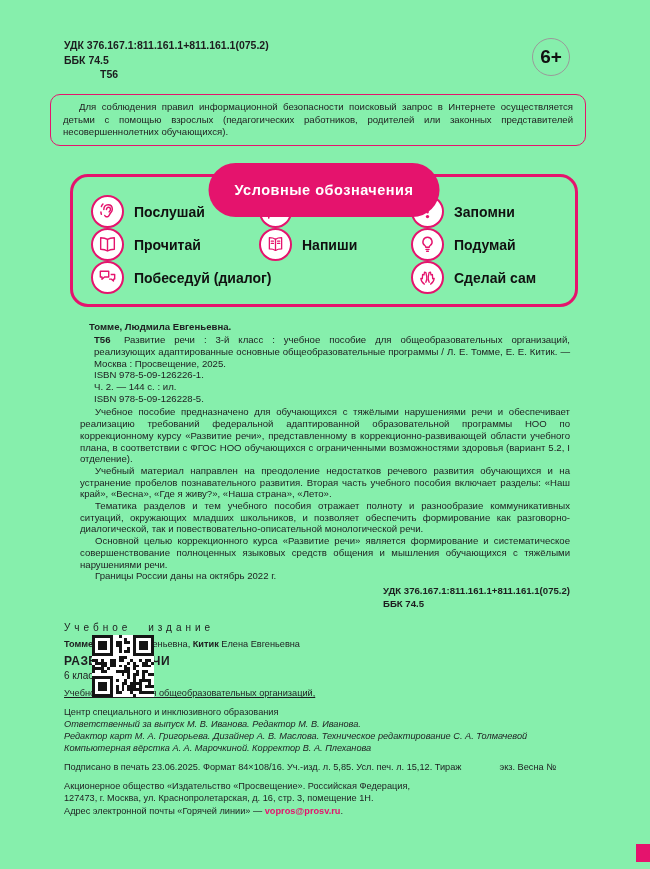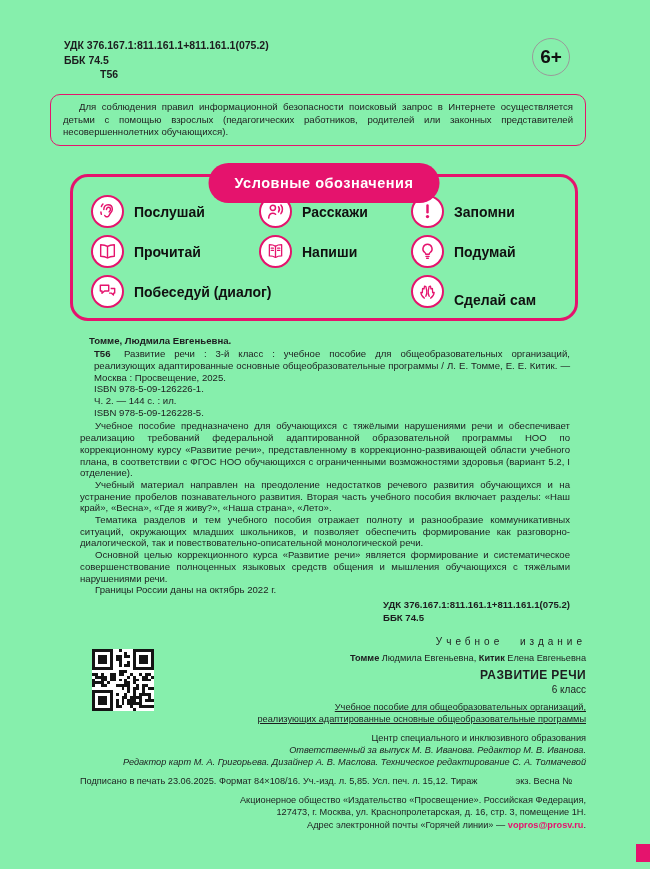--- a/index.html
+++ b/index.html
@@ -29,26 +29,26 @@
 
   
   .legend{
     position:relative;margin:28px 0 0 70px;width:508px;box-sizing:border-box;
     border:3px solid var(--accent);border-radius:18px;
     padding:18px 14px 10px 18px;
   }
   .legend-title{
     position:absolute;top:-14px;left:50%;transform:translateX(-50%);
     background:var(--accent);color:#fff;font-weight:bold;font-size:14.5px;
-    padding:12px 26px;border-radius:999px;white-space:nowrap;letter-spacing:.5px;
-  }
-  .legend-grid{display:grid;grid-template-columns:168px 152px 1fr;row-gap:7px;}
+    padding:19px 26px;border-radius:999px;white-space:nowrap;letter-spacing:.5px;
+  }
+  .legend-grid{display:grid;grid-template-columns:168px 152px 1fr;}
   .legend-item{display:flex;align-items:center;gap:10px;}
   .legend-item.c1-2{grid-column:1 / span 2;}
-  .legend-item.c3{grid-column:3;align-items:flex-end;}
+  .legend-item.c3{grid-column:3;}
   .licon{
     width:33px;height:33px;border:2.4px solid var(--accent);border-radius:50%;
     color:var(--accent);display:flex;align-items:center;justify-content:center;
     flex:0 0 auto;box-sizing:border-box;background:#fff;
   }
   .licon svg{display:block;}
   .legend-label{font-weight:bold;font-size:14px;color:#101010;white-space:nowrap;}
 
   
   .bib{margin:14px 80px 0 80px;font-size:9.6px;line-height:1.22;color:#1d1d1f;}
@@ -58,21 +58,21 @@
   .bib-entry-wrap p{margin:0;}
   .bib-main{text-indent:30px;text-align:justify;}
   .bib-ind{margin-left:30px;}
   .annot{margin-top:2px;}
   .annot p{margin:0;text-indent:15px;text-align:justify;}
   .map-note{text-indent:15px;}
   .udk-footer{text-align:right;font-weight:bold;margin-top:3px;}
   .udk-footer .inner{display:inline-block;text-align:left;line-height:1.35;}
 
   
-  .imprint{position:relative;margin:10px 64px 9px 64px;text-align:right;font-size:9.2px;line-height:1.3;color:#1d1d1f;}
+  .imprint{position:relative;margin:10px 64px 9px 64px;text-align:left;font-size:9.2px;line-height:1.3;color:#1d1d1f;}
   .edition-type{font-size:10px;letter-spacing:4px;word-spacing:10px;}
   .qr{position:absolute;left:28px;top:14px;width:62px;height:62px;}
   .imp-authors{margin-top:5px;}
   .b{font-weight:bold;}
   .imp-title{font-weight:bold;font-size:12px;margin-top:3px;letter-spacing:.4px;}
   .imp-grade{font-size:10px;}
   .imp-sub{margin-top:6px;text-decoration:underline;}
   .imp-parts{margin-top:6px;font-weight:bold;}
   .imp-center{margin-top:7px;}
   .credit{font-style:italic;}
@@ -253,27 +253,27 @@
       </g>
     </svg>
 
     <div class="imp-authors"><span class="b">Томме</span><span> Людмила Евгеньевна, </span><span class="b">Китик</span><span> Елена Евгеньевна</span></div>
 
     <div class="imp-title">РАЗВИТИЕ РЕЧИ</div>
     <div class="imp-grade">6 класс</div>
 
     <div class="imp-sub">
       <div>Учебное пособие для общеобразовательных организаций,</div>
-      <div>реализующих адаптированные основные общеобразовательные программы</div>
     </div>
 
     <div class="imp-center">Центр специального и инклюзивного образования</div>
 
     <div class="credit">Ответственный за выпуск М. В. Иванова. Редактор М. В. Иванова.</div>
     <div class="credit">Редактор карт М. А. Григорьева. Дизайнер А. В. Маслова. Техническое редактирование С. А. Толмачевой</div>
+    <div class="credit">Компьютерная вёрстка А. А. Марочкиной. Корректор В. А. Плеханова</div>
 
     <div class="print-line"><span>Подписано в печать 23.06.2025. Формат 84×108/16. Уч.-изд. л. 5,85. Усл. печ. л. 15,12. Тираж</span><span class="gap-wide"></span><span>экз. Весна №</span><span class="gap-sm"></span></div>
 
     <div class="publisher">
       <div>Акционерное общество «Издательство «Просвещение». Российская Федерация,</div>
       <div>127473, г. Москва, ул. Краснопролетарская, д. 16, стр. 3, помещение 1Н.</div>
     </div>
 
     <div class="email-line"><span>Адрес электронной почты «Горячей линии» — </span><a href="#" class="email-link">vopros@prosv.ru</a><span>.</span></div>
   </div>

